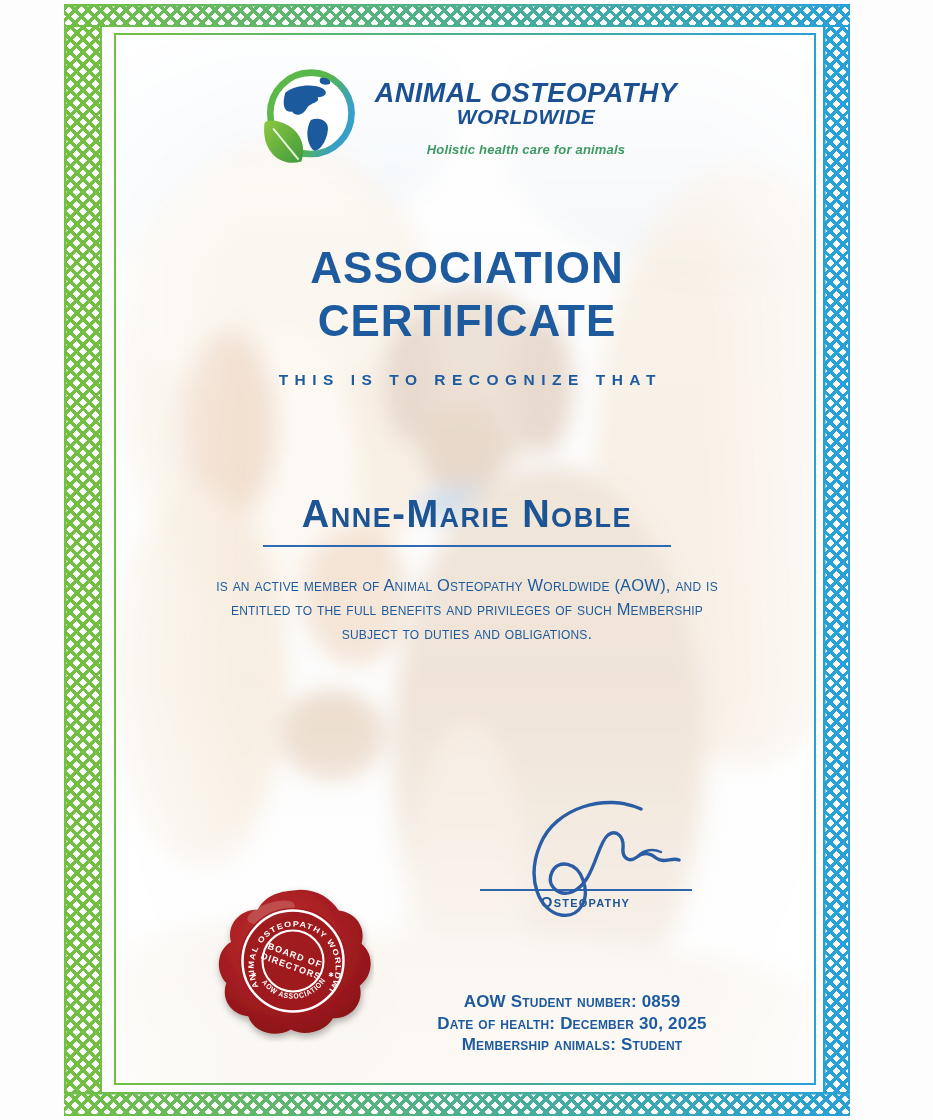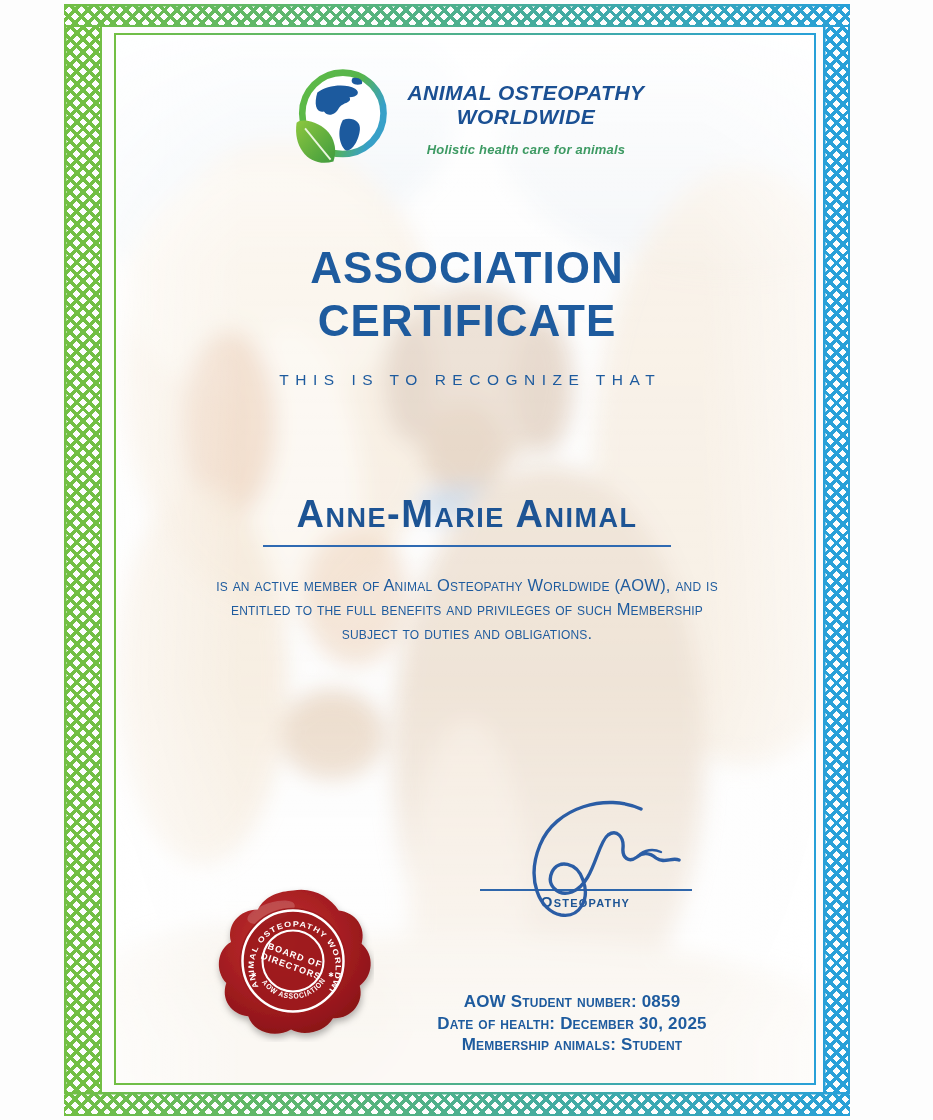--- a/index.html
+++ b/index.html
@@ -50,27 +50,27 @@
     position:absolute;inset:0;
     background:
       linear-gradient(to bottom,rgba(255,255,255,.92),rgba(255,255,255,.25) 22%,rgba(255,255,255,.15) 62%,rgba(255,255,255,.65) 96%),
       linear-gradient(to right,rgba(255,255,255,.55),rgba(255,255,255,0) 18%,rgba(255,255,255,0) 84%,rgba(255,255,255,.5));
   }
   
   .content{position:absolute;left:56px;top:31px;width:694px;height:1048px;}
   .abs{position:absolute;}
   .logo{top:30px;left:0;right:0;display:flex;align-items:center;justify-content:center;gap:14px;}
   .logo-text{text-align:center;font-style:italic;font-weight:bold;color:var(--logo-blue,#1b5093);}
-  .logo-l1{font-size:21px;letter-spacing:.5px;line-height:24px;}
+  .logo-l1{font-size:27px;letter-spacing:.5px;line-height:24px;}
   .logo-l2{font-size:21px;letter-spacing:.5px;line-height:24px;}
   .logo-tagline{font-size:13px;color:var(--tagline-green,#3d9a63);margin-top:13px;letter-spacing:.2px;}
   .title{top:206px;left:0;right:0;text-align:center;color:var(--heading-blue,#1e5b9e);
          font-size:44px;font-weight:600;letter-spacing:1px;line-height:53px;}
   .recognize{top:336px;left:0;right:0;text-align:center;color:var(--heading-blue,#1e5b9e);
-         font-size:15.5px;font-weight:400;letter-spacing:6.5px;text-indent:6.5px;}
+         font-size:15.5px;font-weight:700;letter-spacing:6.5px;text-indent:6.5px;}
   .member-name{top:458px;left:0;right:0;text-align:center;color:#1d5494;
          font-variant:small-caps;font-size:38px;font-weight:600;letter-spacing:1.5px;}
   .rule{top:510px;left:50%;width:408px;margin-left:-204px;border-top:2px solid #2f6ab2;}
   .statement{top:538px;left:50%;width:518px;margin-left:-259px;text-align:center;
          color:var(--heading-blue,#1e5b9e);font-variant:small-caps;font-size:16.5px;
          font-weight:400;line-height:24px;letter-spacing:.2px;}
   .sig-block{top:758px;left:237px;right:0;text-align:center;}
   .sig-block svg{display:block;margin:0 auto -34px auto;position:relative;z-index:2;overflow:visible;}
   .sig-line{width:212px;margin:0 auto;border-top:2px solid #2e66ab;}
   .sig-label{margin-top:2px;color:#1d5494;font-variant:small-caps;font-size:15px;
@@ -160,21 +160,21 @@
         </div>
       </div>
 
       <div class="abs title">
         <div>ASSOCIATION</div>
         <div>CERTIFICATE</div>
       </div>
 
       <div class="abs recognize">THIS IS TO RECOGNIZE THAT</div>
 
-      <div class="abs member-name">Anne-Marie Animal</div>
+      <div class="abs member-name">Anne-Marie Noble</div>
       <div class="abs rule"></div>
 
       <div class="abs statement">is an active member of Animal Osteopathy Worldwide (AOW), and is entitled to the full benefits and privileges of such Membership subject to duties and obligations.</div>
 
       <div class="abs sig-block">
         <svg width="190" height="130" viewBox="0 0 190 130">
           <g fill="none" stroke="var(--signature-blue,#2b5da5)" stroke-width="3.4" stroke-linecap="round">
             <path d="M150,16 C116,0 64,14 49,52 C35,86 48,118 70,122 C89,125 99,106 92,87 C86,69 67,66 61,79 C55,92 67,104 81,99 C103,91 106,50 117,42 C126,36 133,44 132,55 C131,65 138,70 146,64 C152,59 159,60 165,65 C173,71 181,64 188,67"></path>
             <path d="M149,61 C155,57 163,56 170,59" stroke-width="2.4"></path>
           </g>

